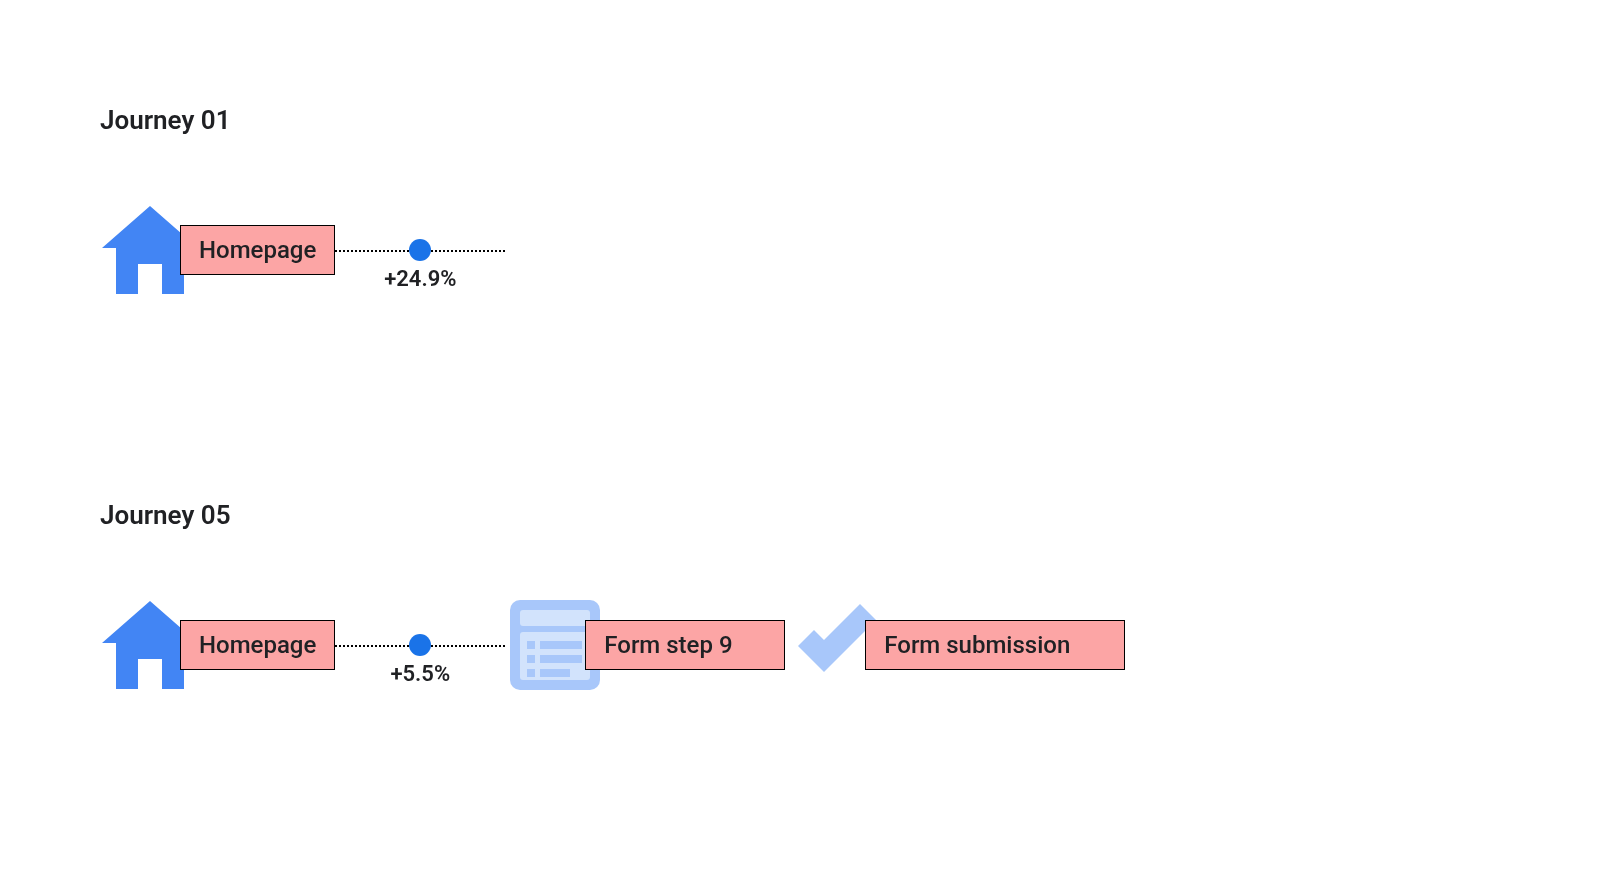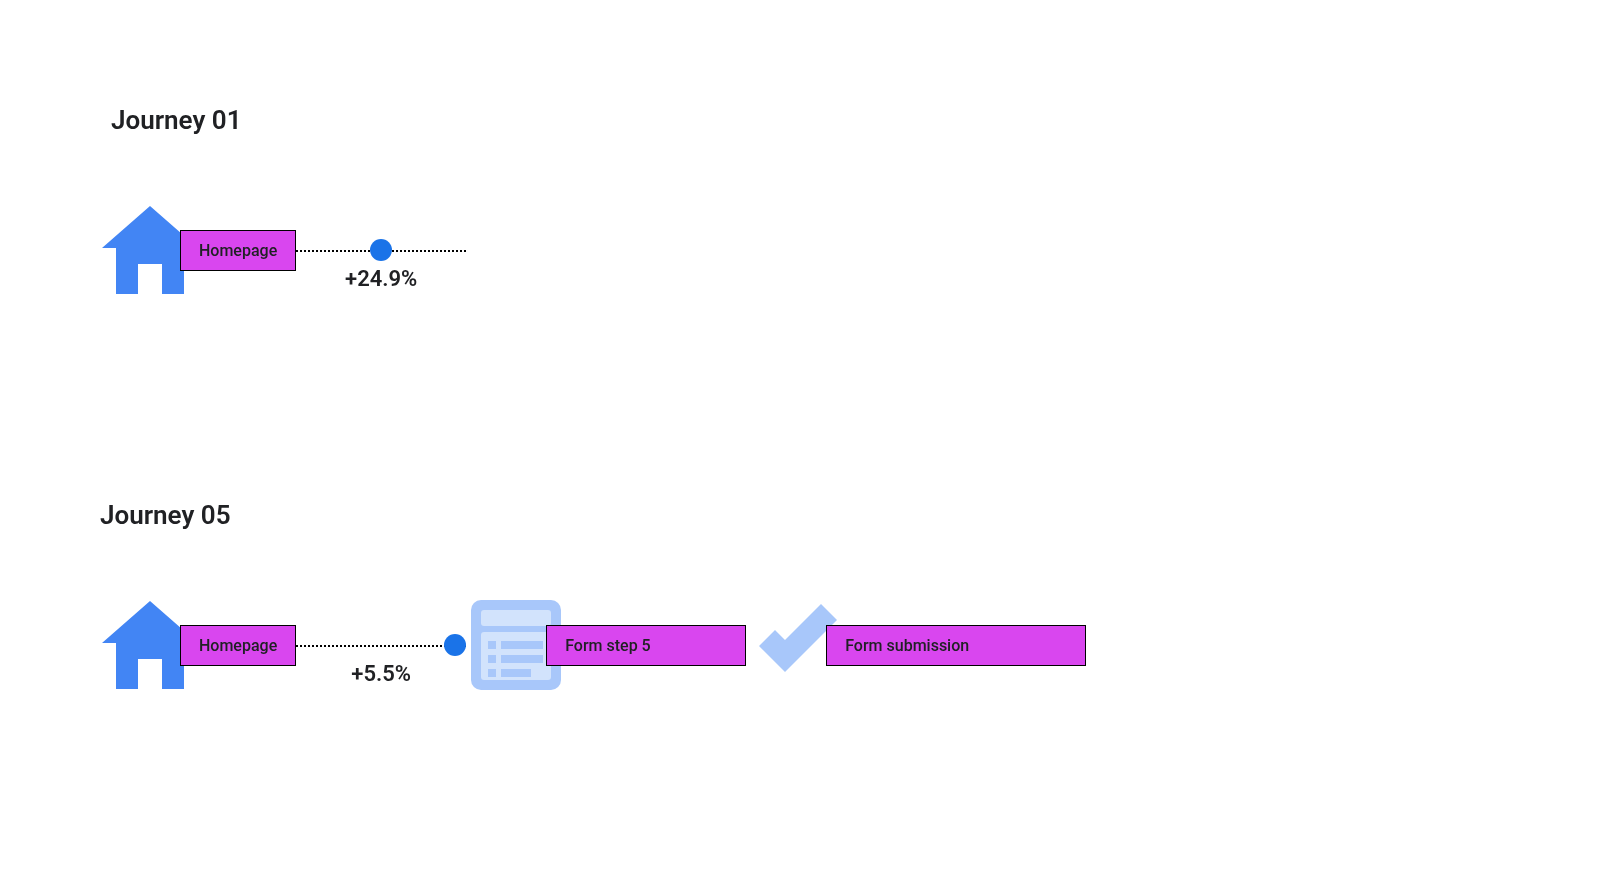--- a/index.html
+++ b/index.html
@@ -39,23 +39,23 @@
     align-items: center;
   }
   .icon-wrap {
     width: 100px;
     height: 100px;
     position: relative;
     flex: 0 0 auto;
   }
   .label-box {
     border: 1.5px solid #000;
-    background: #d946ef;
+    background: #fca5a5;
     padding: 10px 18px;
-    font-size: 16px;
+    font-size: 24px;
     font-weight: 500;
     white-space: nowrap;
     margin-left: -20px;
     position: relative;
     z-index: 2;
   }
   .connector {
     flex: 0 0 auto;
     position: relative;
     height: 100px;
@@ -124,21 +124,21 @@
     background: var(--light-blue);
     left: 30px;
   }
 
   
   .check-svg { width: 110px; height: 110px; display:block; margin-top:-5px; margin-left:-5px; }
 </style>
 </head>
 <body>
 
-<div class="journey-title" style="left:100px; top:105px;margin-left:11px;">Journey 01</div>
+<div class="journey-title" style="left:100px; top:105px;">Journey 01</div>
 
 <div class="row" style="left:100px; top:200px;">
 
   <div class="node">
     <div class="icon-wrap">
       <svg class="home-svg" viewBox="0 0 100 100">
         <path d="M50 6 L98 48 L84 48 L84 94 L62 94 L62 64 L38 64 L38 94 L16 94 L16 48 L2 48 Z" fill="#4285F4"></path>
       </svg>
     </div>
     <div class="label-box">Homepage</div>
@@ -159,39 +159,39 @@
 
   <div class="node">
     <div class="icon-wrap">
       <svg class="home-svg" viewBox="0 0 100 100">
         <path d="M50 6 L98 48 L84 48 L84 94 L62 94 L62 64 L38 64 L38 94 L16 94 L16 48 L2 48 Z" fill="#4285F4"></path>
       </svg>
     </div>
     <div class="label-box">Homepage</div>
   </div>
 
-  <div class="connector" style="width:170px;justify-content:flex-end;">
+  <div class="connector" style="width:170px;">
     <div class="line"></div>
     <div class="dot"></div>
     <div class="metric">+5.5%</div>
   </div>
 
   <div class="node">
     <div class="icon-wrap">
       <div class="list-icon">
         <div class="body"></div>
         <div class="bullet" style="top:41px;"></div>
         <div class="bar" style="top:41px; width:42px;"></div>
         <div class="bullet" style="top:55px;"></div>
         <div class="bar" style="top:55px; width:42px;"></div>
         <div class="bullet" style="top:69px;"></div>
         <div class="bar" style="top:69px; width:30px;"></div>
       </div>
     </div>
-    <div class="label-box" style="min-width:200px;">Form step 5</div>
+    <div class="label-box" style="min-width:200px;">Form step 9</div>
   </div>
 
 
   <div class="node">
     <div class="icon-wrap">
       <svg class="check-svg" viewBox="0 0 110 110">
         <path d="M18 56 L44 82 L96 30 L80 14 L44 50 L34 40 Z" fill="#A8C7FA"></path>
       </svg>
     </div>
     <div class="label-box" style="min-width:260px;">Form submission</div>

